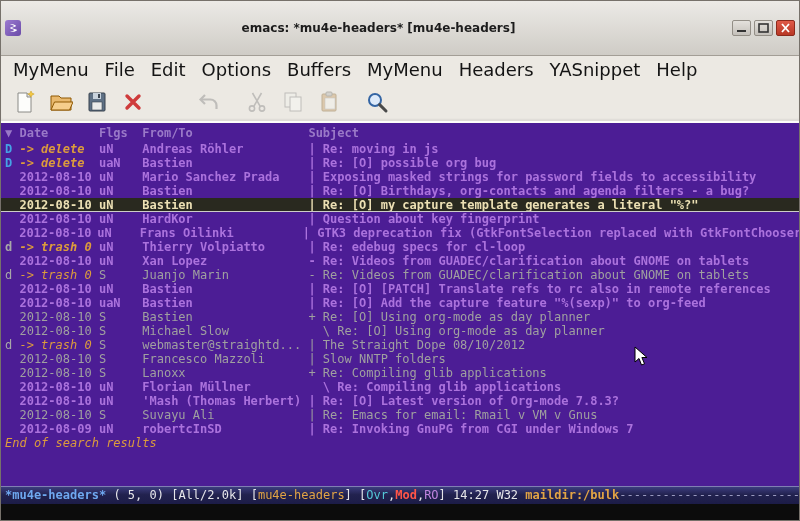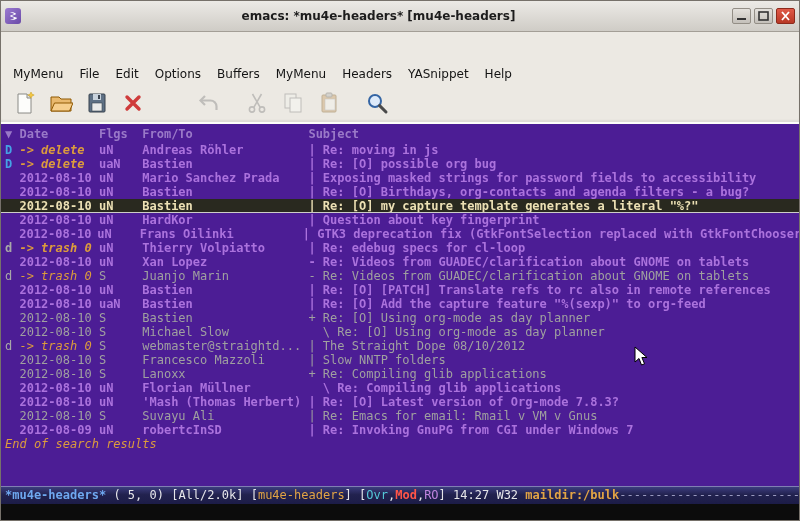--- a/index.html
+++ b/index.html
@@ -7,35 +7,35 @@
     width:800px;height:521px;overflow:hidden;
     font-family:"DejaVu Sans",sans-serif;
     background:#b8b4ae;
   }
   .window{
     position:relative;width:800px;height:521px;box-sizing:border-box;
     border:1px solid #76716a;display:flex;flex-direction:column;background:#ece9e3;
   }
   
   .titlebar{
-    flex:0 0 22px;display:flex;align-items:center;padding:4px 4px;
+    flex:0 0 22px;display:flex;align-items:center;padding:16px 4px;
     background:linear-gradient(#eceae6,#cfccc6);border-bottom:1px solid #a39e96;
   }
   .win-icon{width:16px;height:16px;border-radius:3px;margin-right:4px;
     background:linear-gradient(135deg,#9b7ad0,#6a4aa8);display:flex;align-items:center;justify-content:center;}
   .win-icon svg{display:block;}
   .title{flex:1;text-align:center;font-size:12px;font-weight:bold;color:#1c1c1c;
     white-space:nowrap;overflow:hidden;}
   .winbtns{display:flex;gap:3px;}
   .wbtn{width:19px;height:16px;border:1px solid #938e86;border-radius:2px;
     background:linear-gradient(#e4e1dc,#c4c0ba);display:flex;align-items:center;justify-content:center;padding:0;}
   .wbtn.close{background:linear-gradient(#e05a48,#b83825);border-color:#8c2a1c;}
   
   .menubar{flex:0 0 24px;display:flex;align-items:center;background:#ece9e3;padding:0 4px;}
-  .menu-item{font-size:12px;color:#141414;padding:3px 8px;white-space:nowrap;margin-top:32px;}
+  .menu-item{font-size:18px;color:#141414;padding:3px 8px;white-space:nowrap;}
   
   .toolbar{flex:0 0 38px;display:flex;align-items:center;background:#ece9e3;
     padding:0 6px;border-bottom:1px solid #fdfdfa;box-shadow:inset 0 -2px 2px rgba(0,0,0,0.06);}
   .tb{width:32px;height:32px;margin:0 2px;border:none;background:transparent;
     display:flex;align-items:center;justify-content:center;padding:0;}
   .tb.disabled{opacity:.45;}
   .tb-gap1{width:40px;} .tb-gap2{width:12px;} .tb-gap3{width:12px;}
   
   .buffer{
     flex:1 1 auto;background:#4c1d95;border-top:1px solid #fdfdfa;

